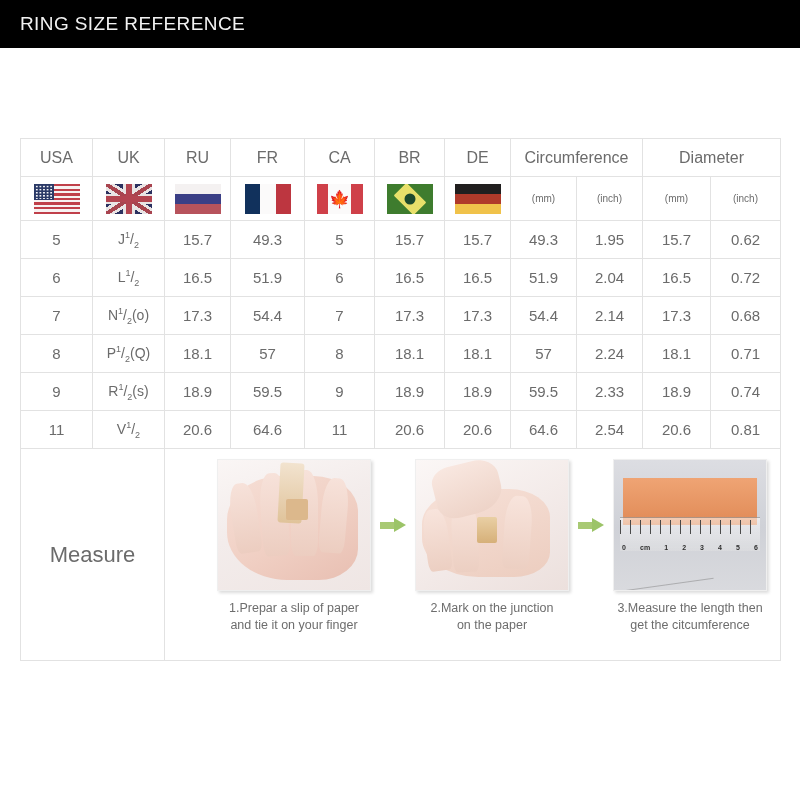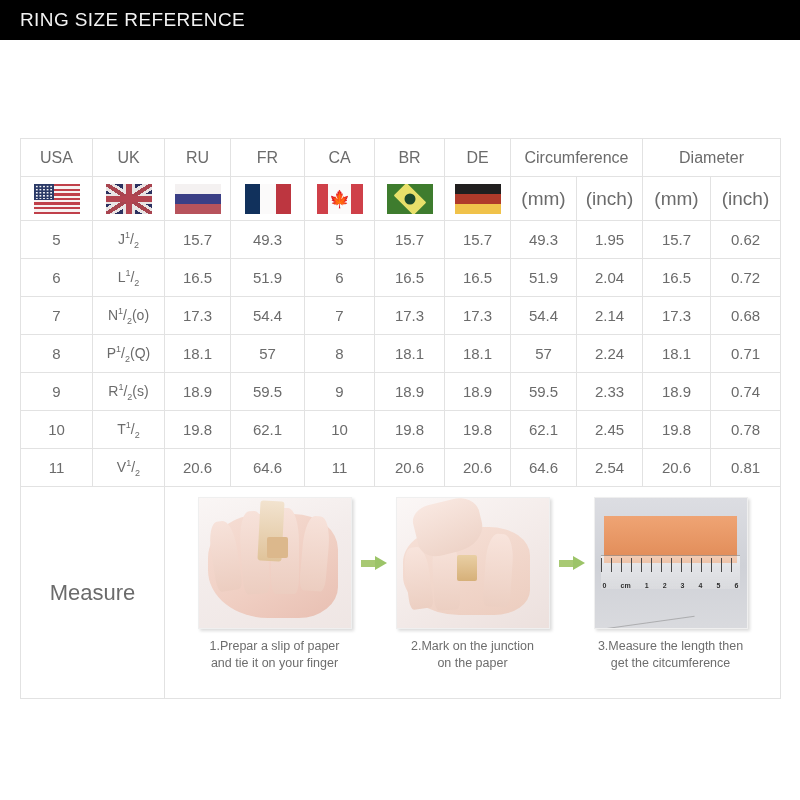--- a/index.html
+++ b/index.html
@@ -12,21 +12,21 @@
   }
   #page {
     position: relative;
     width: 800px; height: 800px;
     background: #ffffff;
   }
 
   
   .topbar {
     position: absolute; left: 0; top: 0;
-    width: 800px; height: 40px;
+    width: 800px; height: 48px;
     background: #000000;
     display: flex; align-items: center;
   }
   .topbar-title {
     color: #f2f2f2;
     font-size: 19px;
     letter-spacing: .4px;
     padding-left: 20px;
     font-weight: 400;
     white-space: nowrap;
@@ -62,21 +62,21 @@
     color: #6b6b6b;
     background: #fff;
   }
   th.hdr {
     font-size: 16px;
     height: 38px;
     color: #8a8a8a;
     padding: 0 13px;
   }
   th.subhdr {
-    font-size: 19px;
+    font-size: 10px;
     color: #9a9a9a;
     height: 44px;
   }
   td.flagcell {
     height: 44px;
     padding: 0;
   }
   td.data {
     font-size: 15px;
     height: 38px;
@@ -189,21 +189,21 @@
     margin-left: 17px;
   }
   td.measure-body {
     height: 212px;
     padding: 10px 6px 8px 6px;
     vertical-align: top;
   }
   .steps {
     display: flex;
     align-items: flex-start;
-    justify-content: center;
+    justify-content: flex-end;
     width: 100%;
     height: 100%;
   }
   .step {
     display: flex;
     flex-direction: column;
     align-items: center;
     width: 168px;
   }
   .photo {
@@ -467,33 +467,20 @@
             <td class="data">59.5</td>
             <td class="data">9</td>
             <td class="data">18.9</td>
             <td class="data">18.9</td>
             <td class="data">59.5</td>
             <td class="data">2.33</td>
             <td class="data">18.9</td>
             <td class="data">0.74</td>
           </tr>
           <tr>
-            <td class="data">10</td>
-            <td class="data uk"><span class="frac">T<sup>1</sup>/<sub>2</sub></span></td>
-            <td class="data">19.8</td>
-            <td class="data">62.1</td>
-            <td class="data">10</td>
-            <td class="data">19.8</td>
-            <td class="data">19.8</td>
-            <td class="data">62.1</td>
-            <td class="data">2.45</td>
-            <td class="data">19.8</td>
-            <td class="data">0.78</td>
-          </tr>
-          <tr>
             <td class="data">11</td>
             <td class="data uk"><span class="frac">V<sup>1</sup>/<sub>2</sub></span></td>
             <td class="data">20.6</td>
             <td class="data">64.6</td>
             <td class="data">11</td>
             <td class="data">20.6</td>
             <td class="data">20.6</td>
             <td class="data">64.6</td>
             <td class="data">2.54</td>
             <td class="data">20.6</td>

